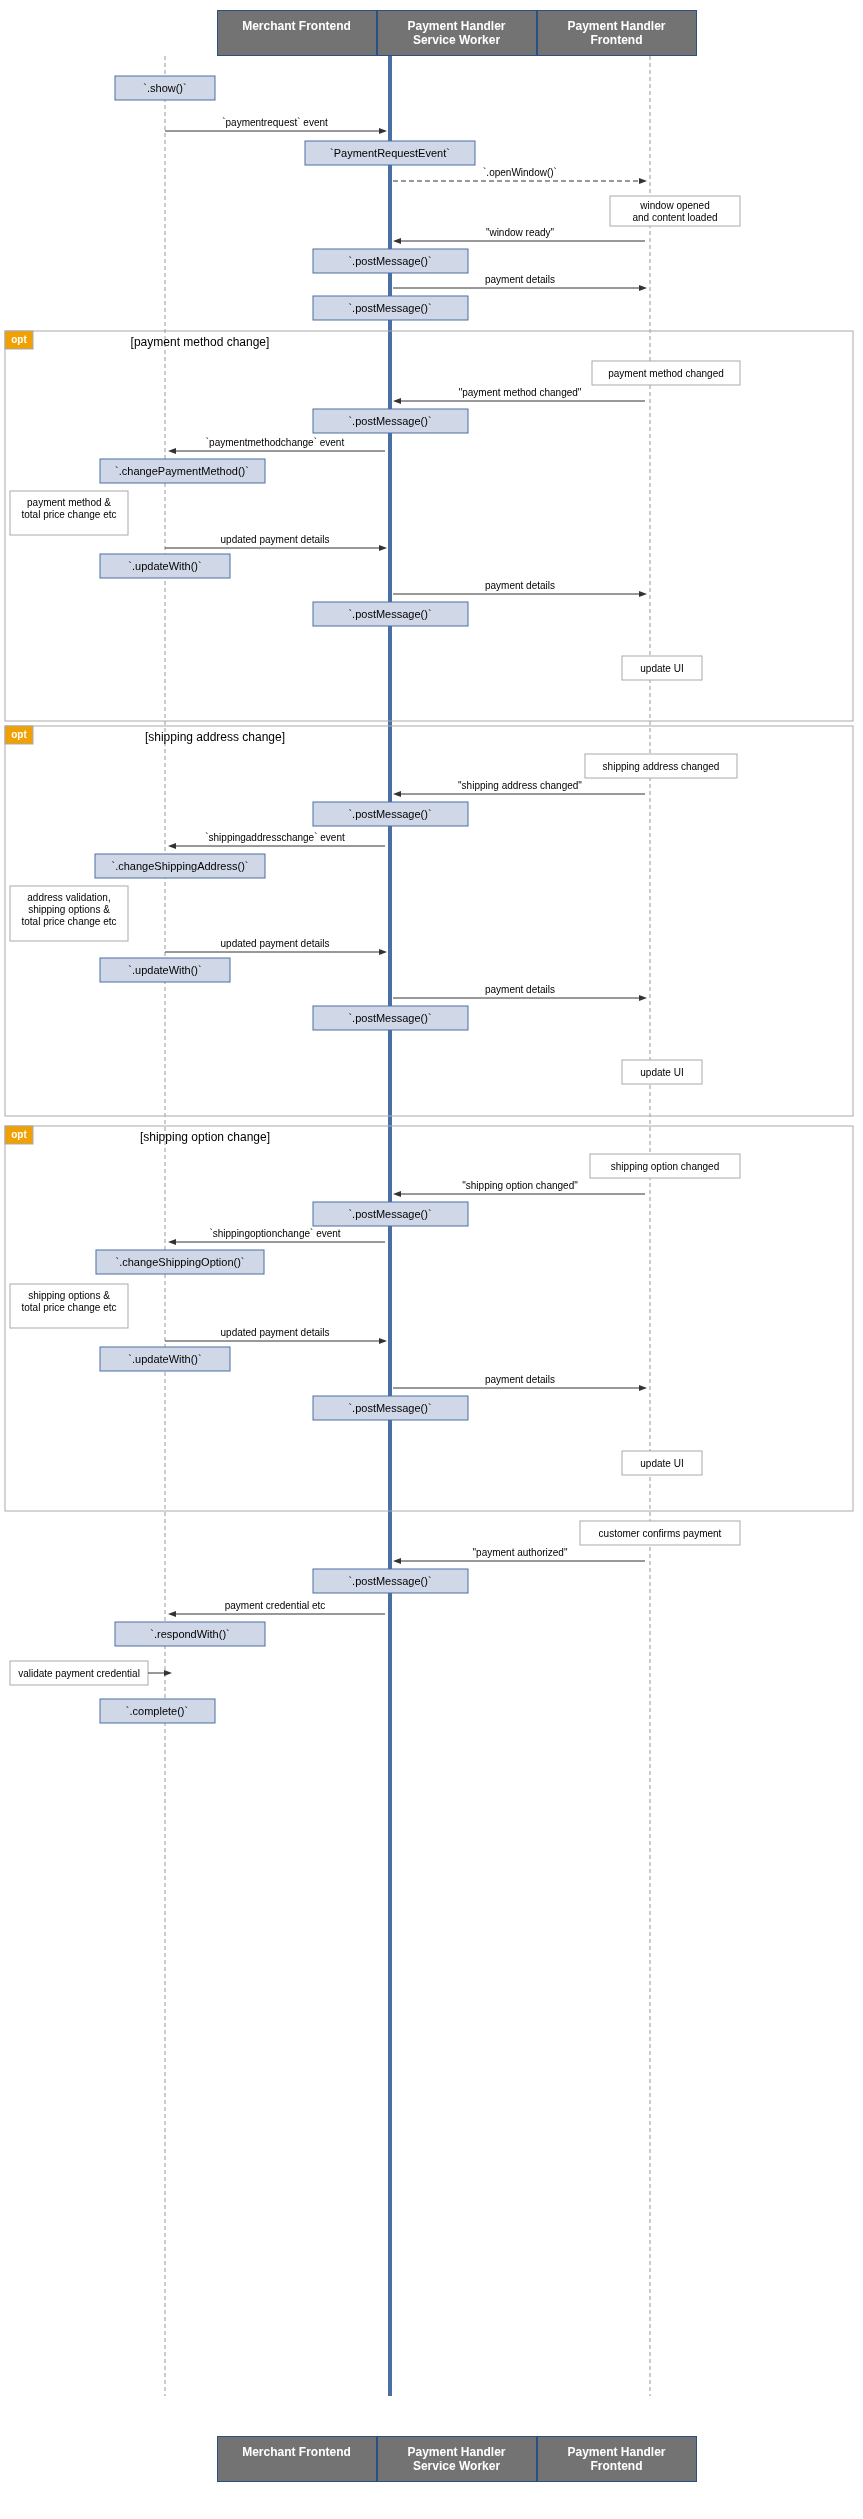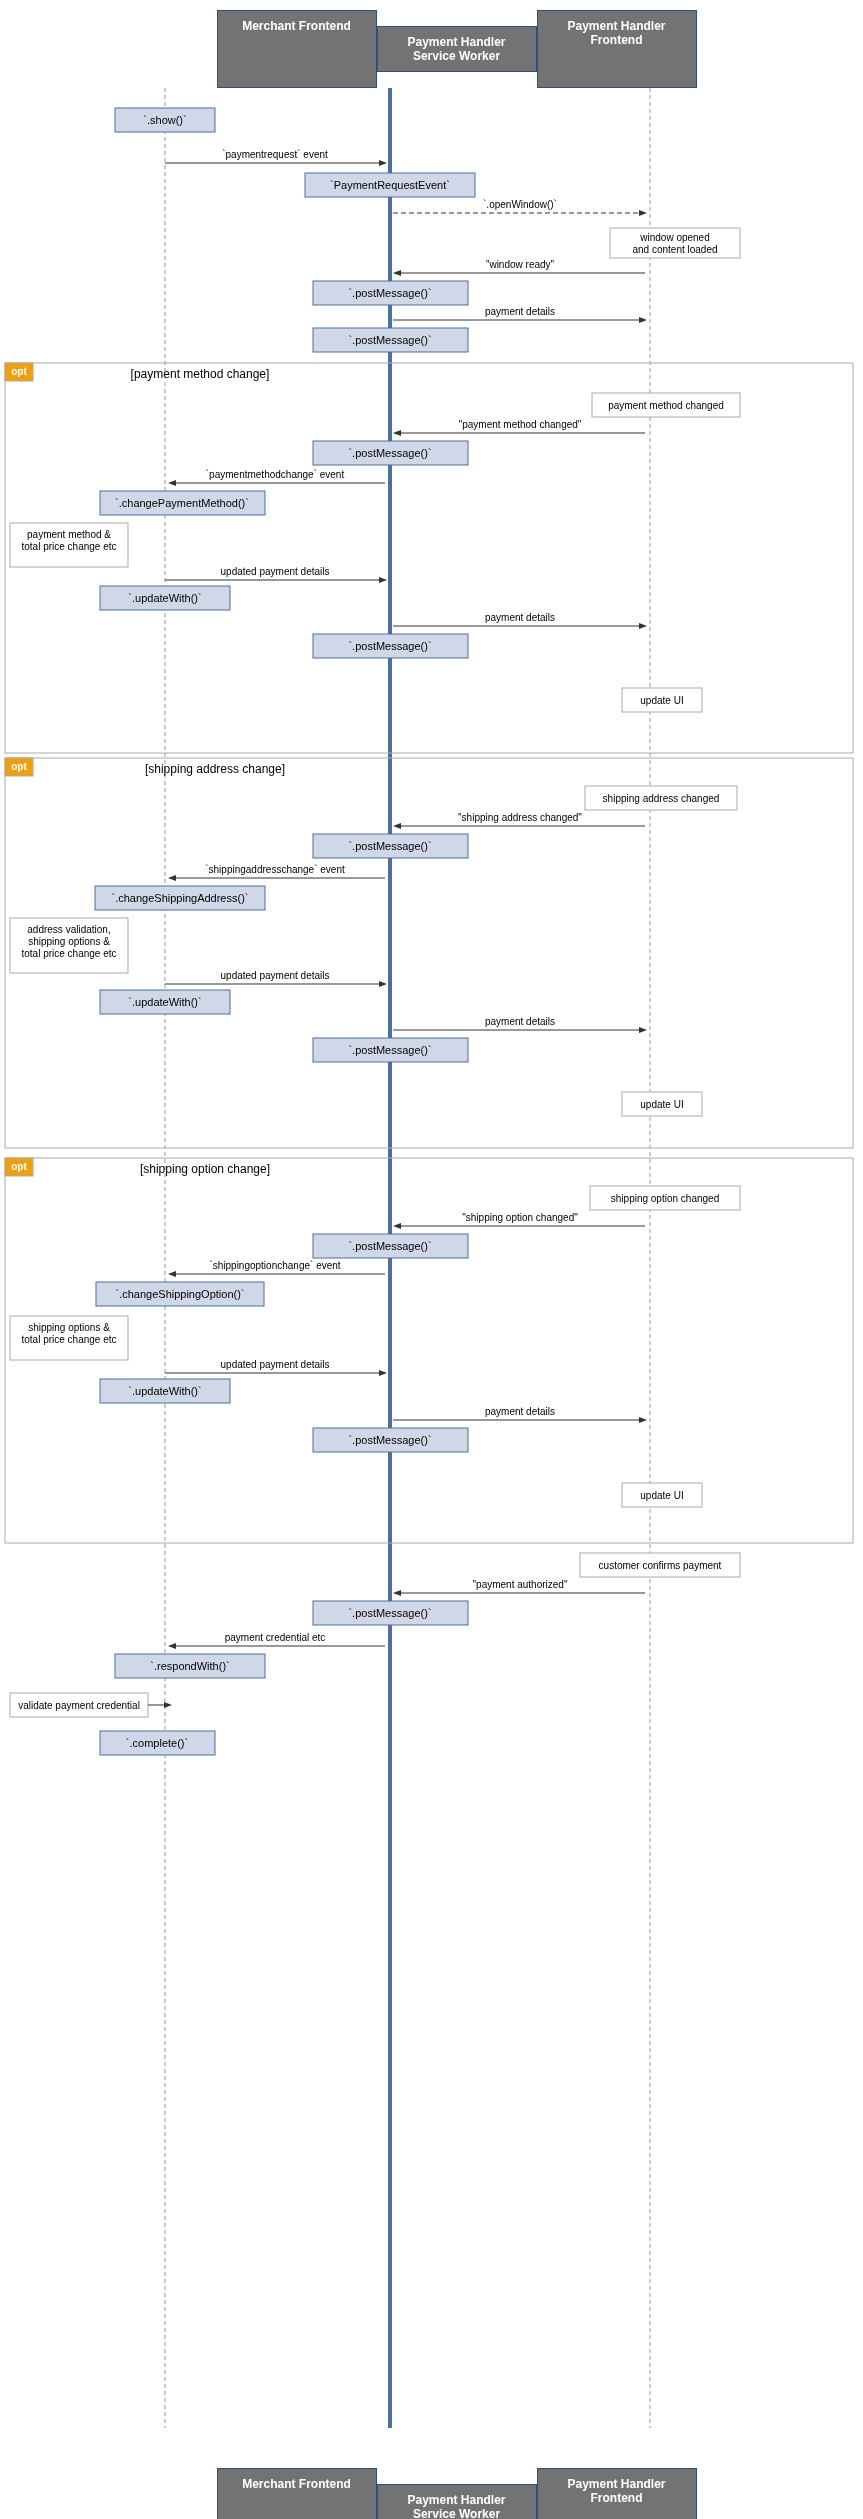--- a/index.html
+++ b/index.html
@@ -41,21 +41,21 @@
       font-size: 12px;
       font-weight: bold;
       padding: 8px 12px;
       text-align: center;
       border: 1px solid #2a4f85;
       min-width: 160px;
       width: 160px;
     }
 
     .swimlane-header.merchant { margin-left: 50px; }
-    .swimlane-header.handler { margin: 16px 0; }
+    .swimlane-header.handler { margin: 0 0; }
     .swimlane-header.frontend { }
 
     
     .diagram-svg {
       display: block;
       width: 863px;
     }
 
     .footer-row {
       display: flex;

